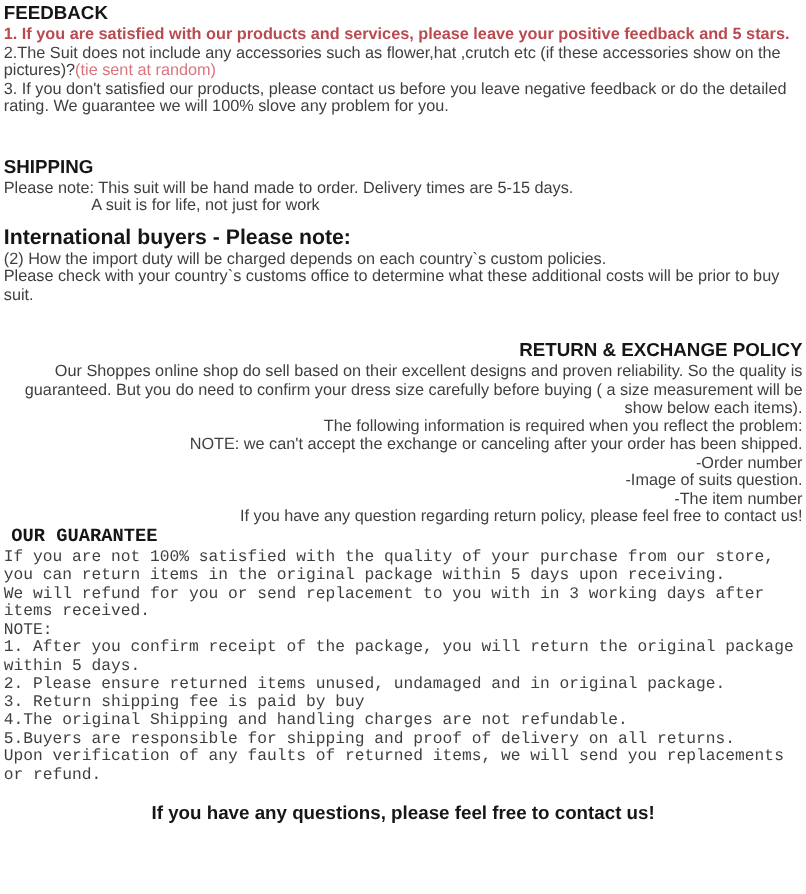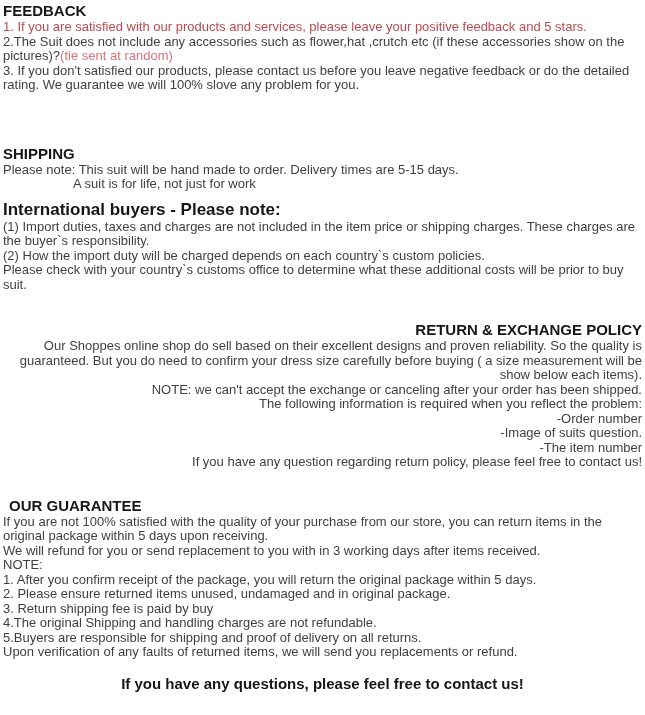--- a/index.html
+++ b/index.html
@@ -23,28 +23,28 @@
   h2{
     margin:0;
     font-size:15px;
     line-height:18px;
     font-weight:bold;
     color:var(--heading);
   }
   h2.big{font-size:17px;line-height:20px;}
   h2.indent{padding-left:6px;}
   p{margin:0;}
-  .red{color:var(--red);}
+  .red{color:var(--red);font-weight:bold;}
   .lightred{color:var(--lightred);}
   .indent-cont{padding-left:70px;}
   .sec-feedback{margin-top:0;}
-  .sec-shipping{margin-top:52px;}
+  .sec-shipping{margin-top:32px;}
   .sec-international{margin-top:8px;}
   .sec-return{margin-top:29px;text-align:right;}
-  .sec-guarantee{margin-top:27px;}
+  .sec-guarantee{font-family:Liberation Mono, monospace;}
   .footer-line{
     margin-top:15px;
     font-size:15px;
     line-height:18px;
     font-weight:bold;
     color:var(--heading);
     text-align:center;
   }
 </style>
 </head>
@@ -60,30 +60,29 @@
   </section>
 
   <section class="sec-shipping">
     <h2>SHIPPING</h2>
     <p>Please note: This suit will be hand made to order. Delivery times are 5-15 days.</p>
     <p class="indent-cont">A suit is for life, not just for work</p>
   </section>
 
   <section class="sec-international">
     <h2 class="big">International buyers - Please note:</h2>
-    <p>(1) Import duties, taxes and charges are not included in the item price or shipping charges. These charges are the buyer`s responsibility.</p>
     <p>(2) How the import duty will be charged depends on each country`s custom policies.</p>
     <p>Please check with your country`s customs office to determine what these additional costs will be prior to buy suit.</p>
   </section>
 
   <section class="sec-return">
     <h2 class="indent">RETURN &amp; EXCHANGE POLICY</h2>
     <p>Our Shoppes online shop do sell based on their excellent designs and proven reliability. So the quality is guaranteed. But you do need to confirm your dress size carefully before buying ( a size measurement will be show below each items).</p>
+    <p>The following information is required when you reflect the problem:</p>
     <p>NOTE: we can't accept the exchange or canceling after your order has been shipped.</p>
-    <p>The following information is required when you reflect the problem:</p>
     <p>-Order number</p>
     <p>-Image of suits question.</p>
     <p>-The item number</p>
     <p>If you have any question regarding return policy, please feel free to contact us!</p>
   </section>
 
   <section class="sec-guarantee">
     <h2 class="indent">OUR GUARANTEE</h2>
     <p>If you are not 100% satisfied with the quality of your purchase from our store, you can return items in the original package within 5 days upon receiving.</p>
     <p>We will refund for you or send replacement to you with in 3 working days after items received.</p>

